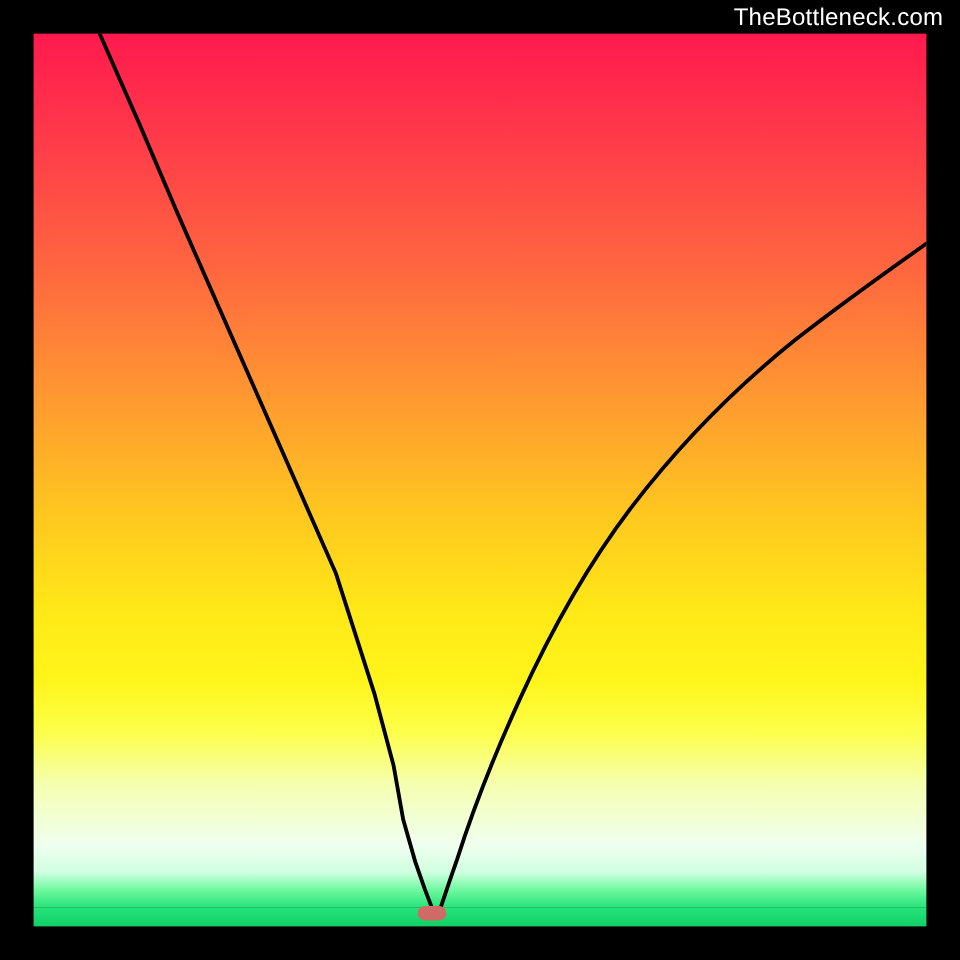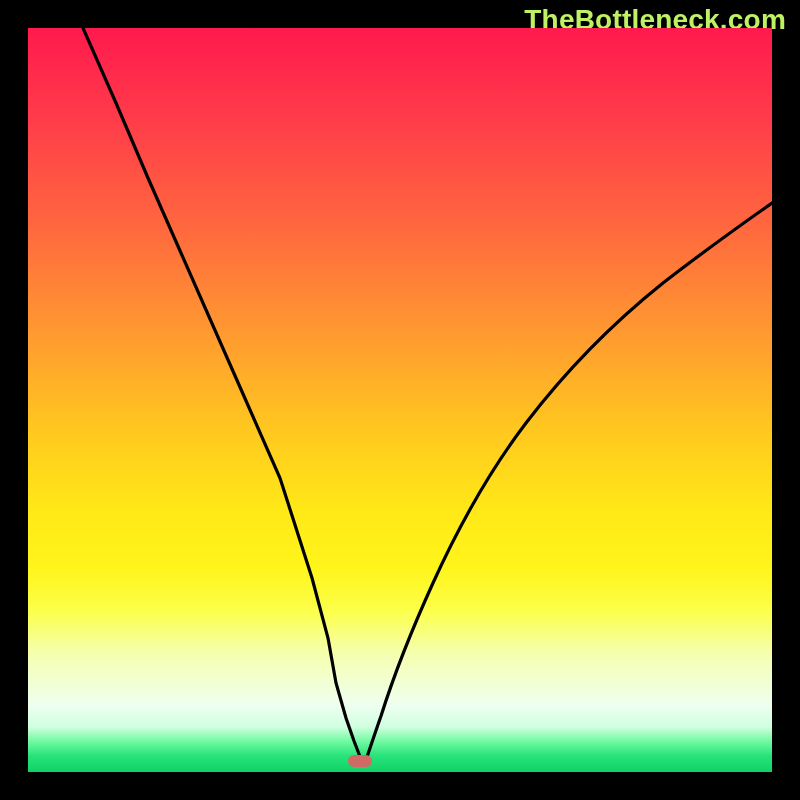--- a/index.html
+++ b/index.html
@@ -67,23 +67,23 @@
     position: absolute;
     width: 24px;
     height: 12px;
     border-radius: 6px;
     background: #cf6a66;
   }
   .watermark {
     position: absolute;
     top: 4px;
     right: 14px;
-    color: #bef264;
-    font-size: 28px;
-    font-weight: 700;
+    color: #ffffff;
+    font-size: 20px;
+    font-weight: 400;
     letter-spacing: 0.2px;
   }
 </style>
 </head>
 <body>
 
 <div class="watermark">TheBottleneck.com</div>
 
 <div class="frame">
   <div class="gradient">

